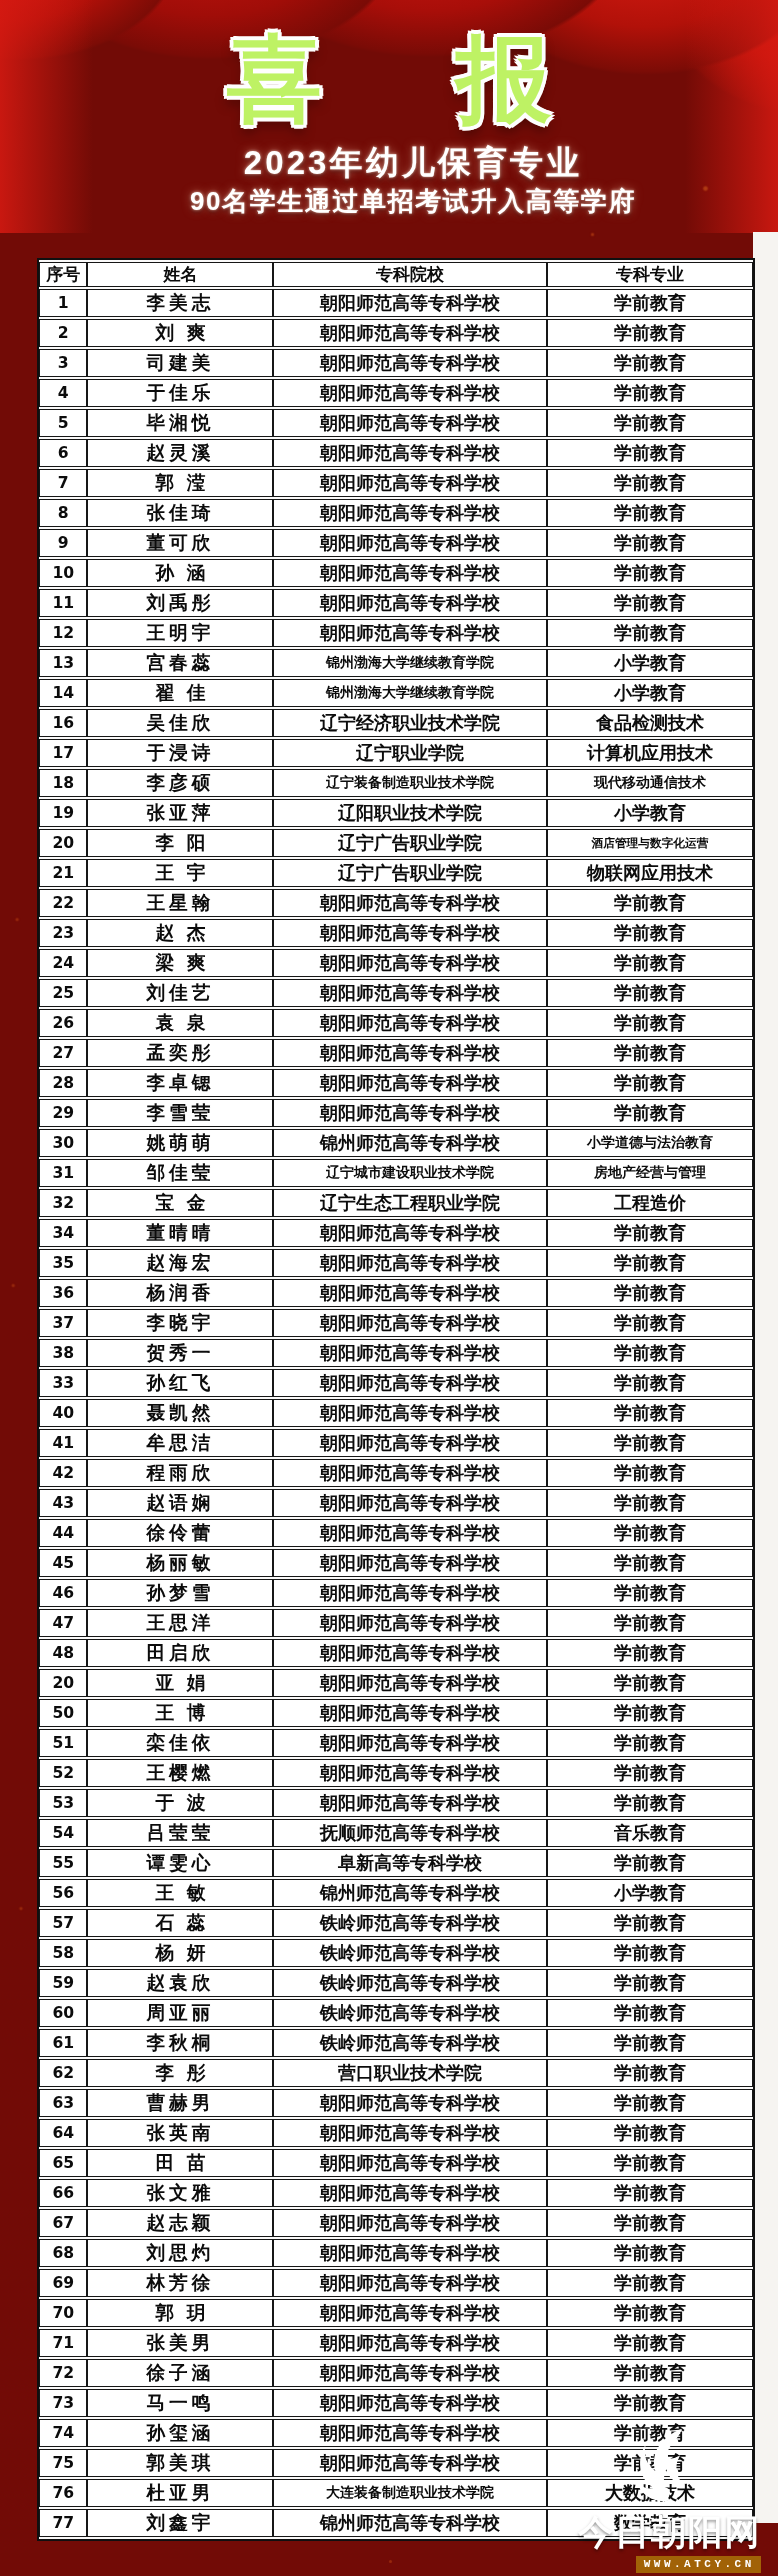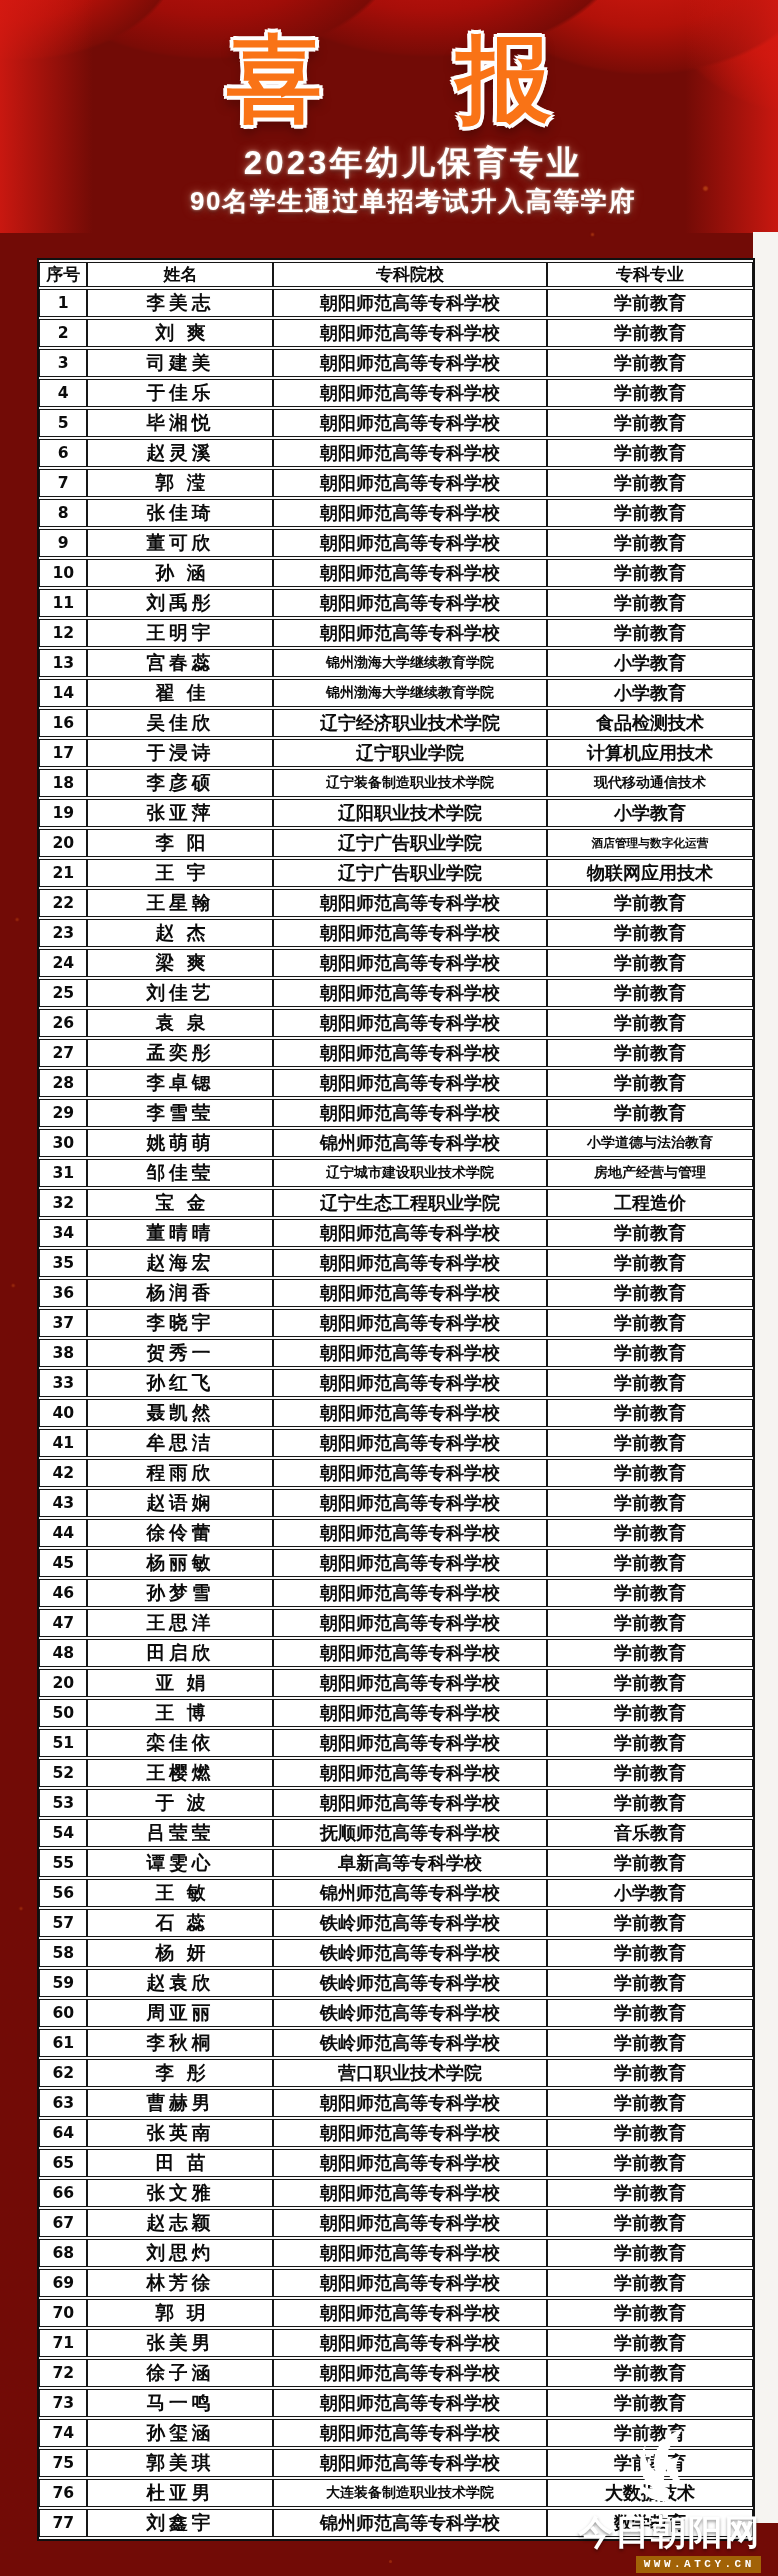--- a/index.html
+++ b/index.html
@@ -41,21 +41,21 @@
       11.7px 1284px 1.6px 0   rgba(230,100,26,.4),
       759px 1479px 2.3px 0.8px rgba(240,130,40,.45),
       19.5px 1907px 1.6px 0   rgba(230,100,26,.4),
       751px 1985px 1.6px 0.8px rgba(236,120,34,.4),
       389px 2560px 0.8px 0  rgba(230,100,26,.35);
   }
   
   .title{
     position:absolute;top:26.5px;left:0;width:778px;text-align:center;
     font-size:95px;font-weight:bold;line-height:1.1;letter-spacing:54px;text-indent:54px;
-    color:#f97316;
+    color:#bef264;
     text-shadow:
       -3.1px -3.1px 0 #fefefe, 3.1px -3.1px 0 #fefefe, -3.1px 3.1px 0 #fefefe, 3.1px 3.1px 0 #fefefe,
       0 -3.9px 0 #fefefe, 0 3.9px 0 #fefefe, -3.9px 0 0 #fefefe, 3.9px 0 0 #fefefe,
       0 7.8px 11px rgba(40,5,2,.55);
   }
   .subtitle1,.subtitle2{
     position:absolute;left:0;width:778px;text-align:center;color:#ffffff;font-weight:bold;
     text-shadow:0 0 3.1px #e8b9a8, 0 2.3px 4.7px rgba(60,4,2,.9), 0 0 9.3px rgba(255,190,160,.55);
     padding-left:24px;
   }

